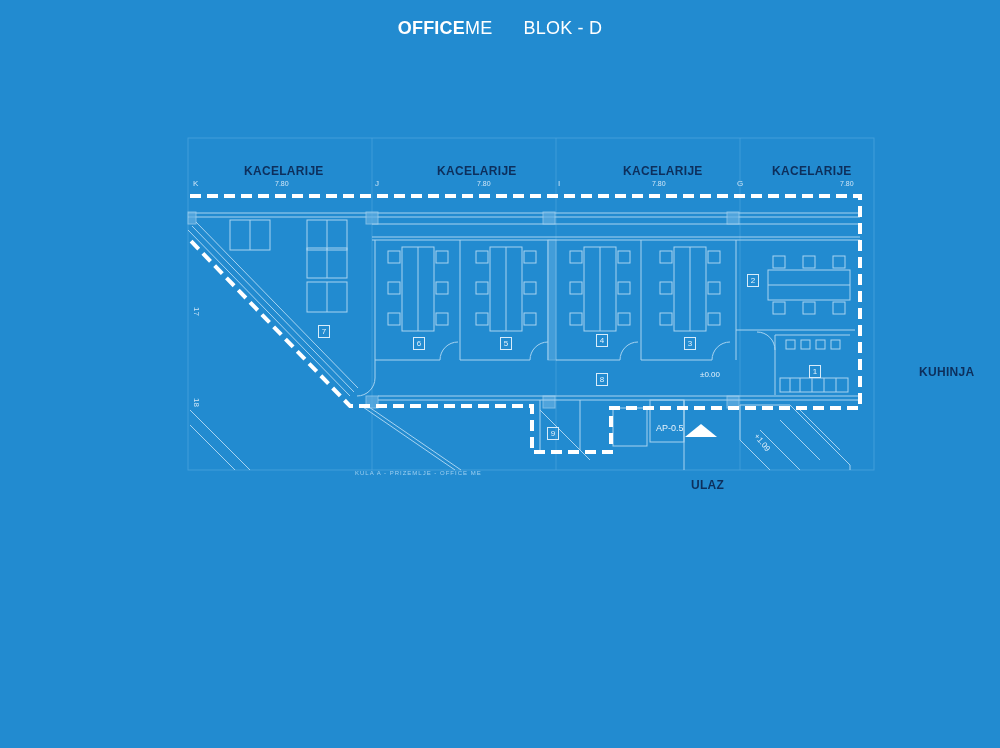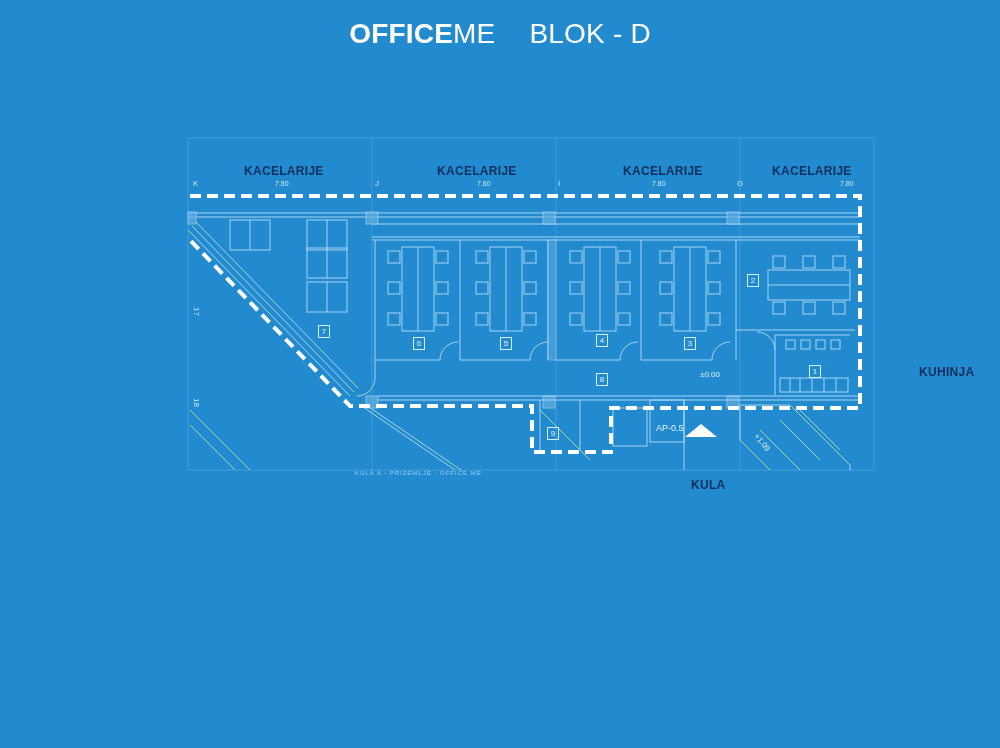--- a/index.html
+++ b/index.html
@@ -4,21 +4,21 @@
 <style>
   html, body { margin:0; padding:0; }
   body {
     width:1000px; height:748px; overflow:hidden;
     background:#228bd0;
     font-family:"Liberation Sans", sans-serif;
     position:relative;
   }
   .header {
     position:absolute; top:18px; left:0; width:1000px;
-    text-align:center; color:#ffffff; font-size:28px; letter-spacing:0.2px;
+    text-align:center; color:#ffffff; font-size:18px; letter-spacing:0.2px;
   }
   .header .brand-bold { font-weight:bold; }
   .header .brand-light { font-weight:normal; }
   .header .block { margin-left:26px; font-weight:normal; }
 
   .plan { position:absolute; left:0; top:0; width:1000px; height:620px; }
 
   .zone-label {
     position:absolute; font-weight:bold; font-size:12px; color:#0d2f5c;
     letter-spacing:0.3px; cursor:pointer;
@@ -158,21 +158,21 @@
     </g>
 
     <path d="M190 196 L860 196 L860 408 L611 408 L611 452 L532 452 L532 406 L350 406 L190 240" fill="none" stroke="#ffffff" stroke-width="4" stroke-dasharray="11 6"></path>
   </svg>
 
   <div class="zone-label" style="left:244px;top:164px">KACELARIJE</div>
   <div class="zone-label" style="left:437px;top:164px">KACELARIJE</div>
   <div class="zone-label" style="left:623px;top:164px">KACELARIJE</div>
   <div class="zone-label" style="left:772px;top:164px">KACELARIJE</div>
   <div class="zone-label" style="left:919px;top:365px">KUHINJA</div>
-  <div class="zone-label" style="left:691px;top:478px">KULA</div>
+  <div class="zone-label" style="left:691px;top:478px">ULAZ</div>
 
   <div class="axis-letter" style="left:193px;top:179px">K</div>
   <div class="axis-letter" style="left:375px;top:179px">J</div>
   <div class="axis-letter" style="left:558px;top:179px">I</div>
   <div class="axis-letter" style="left:737px;top:179px">G</div>
   <div class="axis-letter" style="left:192px;top:307px;transform:rotate(90deg)">17</div>
   <div class="axis-letter" style="left:192px;top:398px;transform:rotate(90deg)">18</div>
 
   <div class="dim" style="left:275px;top:180px">7.80</div>
   <div class="dim" style="left:477px;top:180px">7.80</div>

